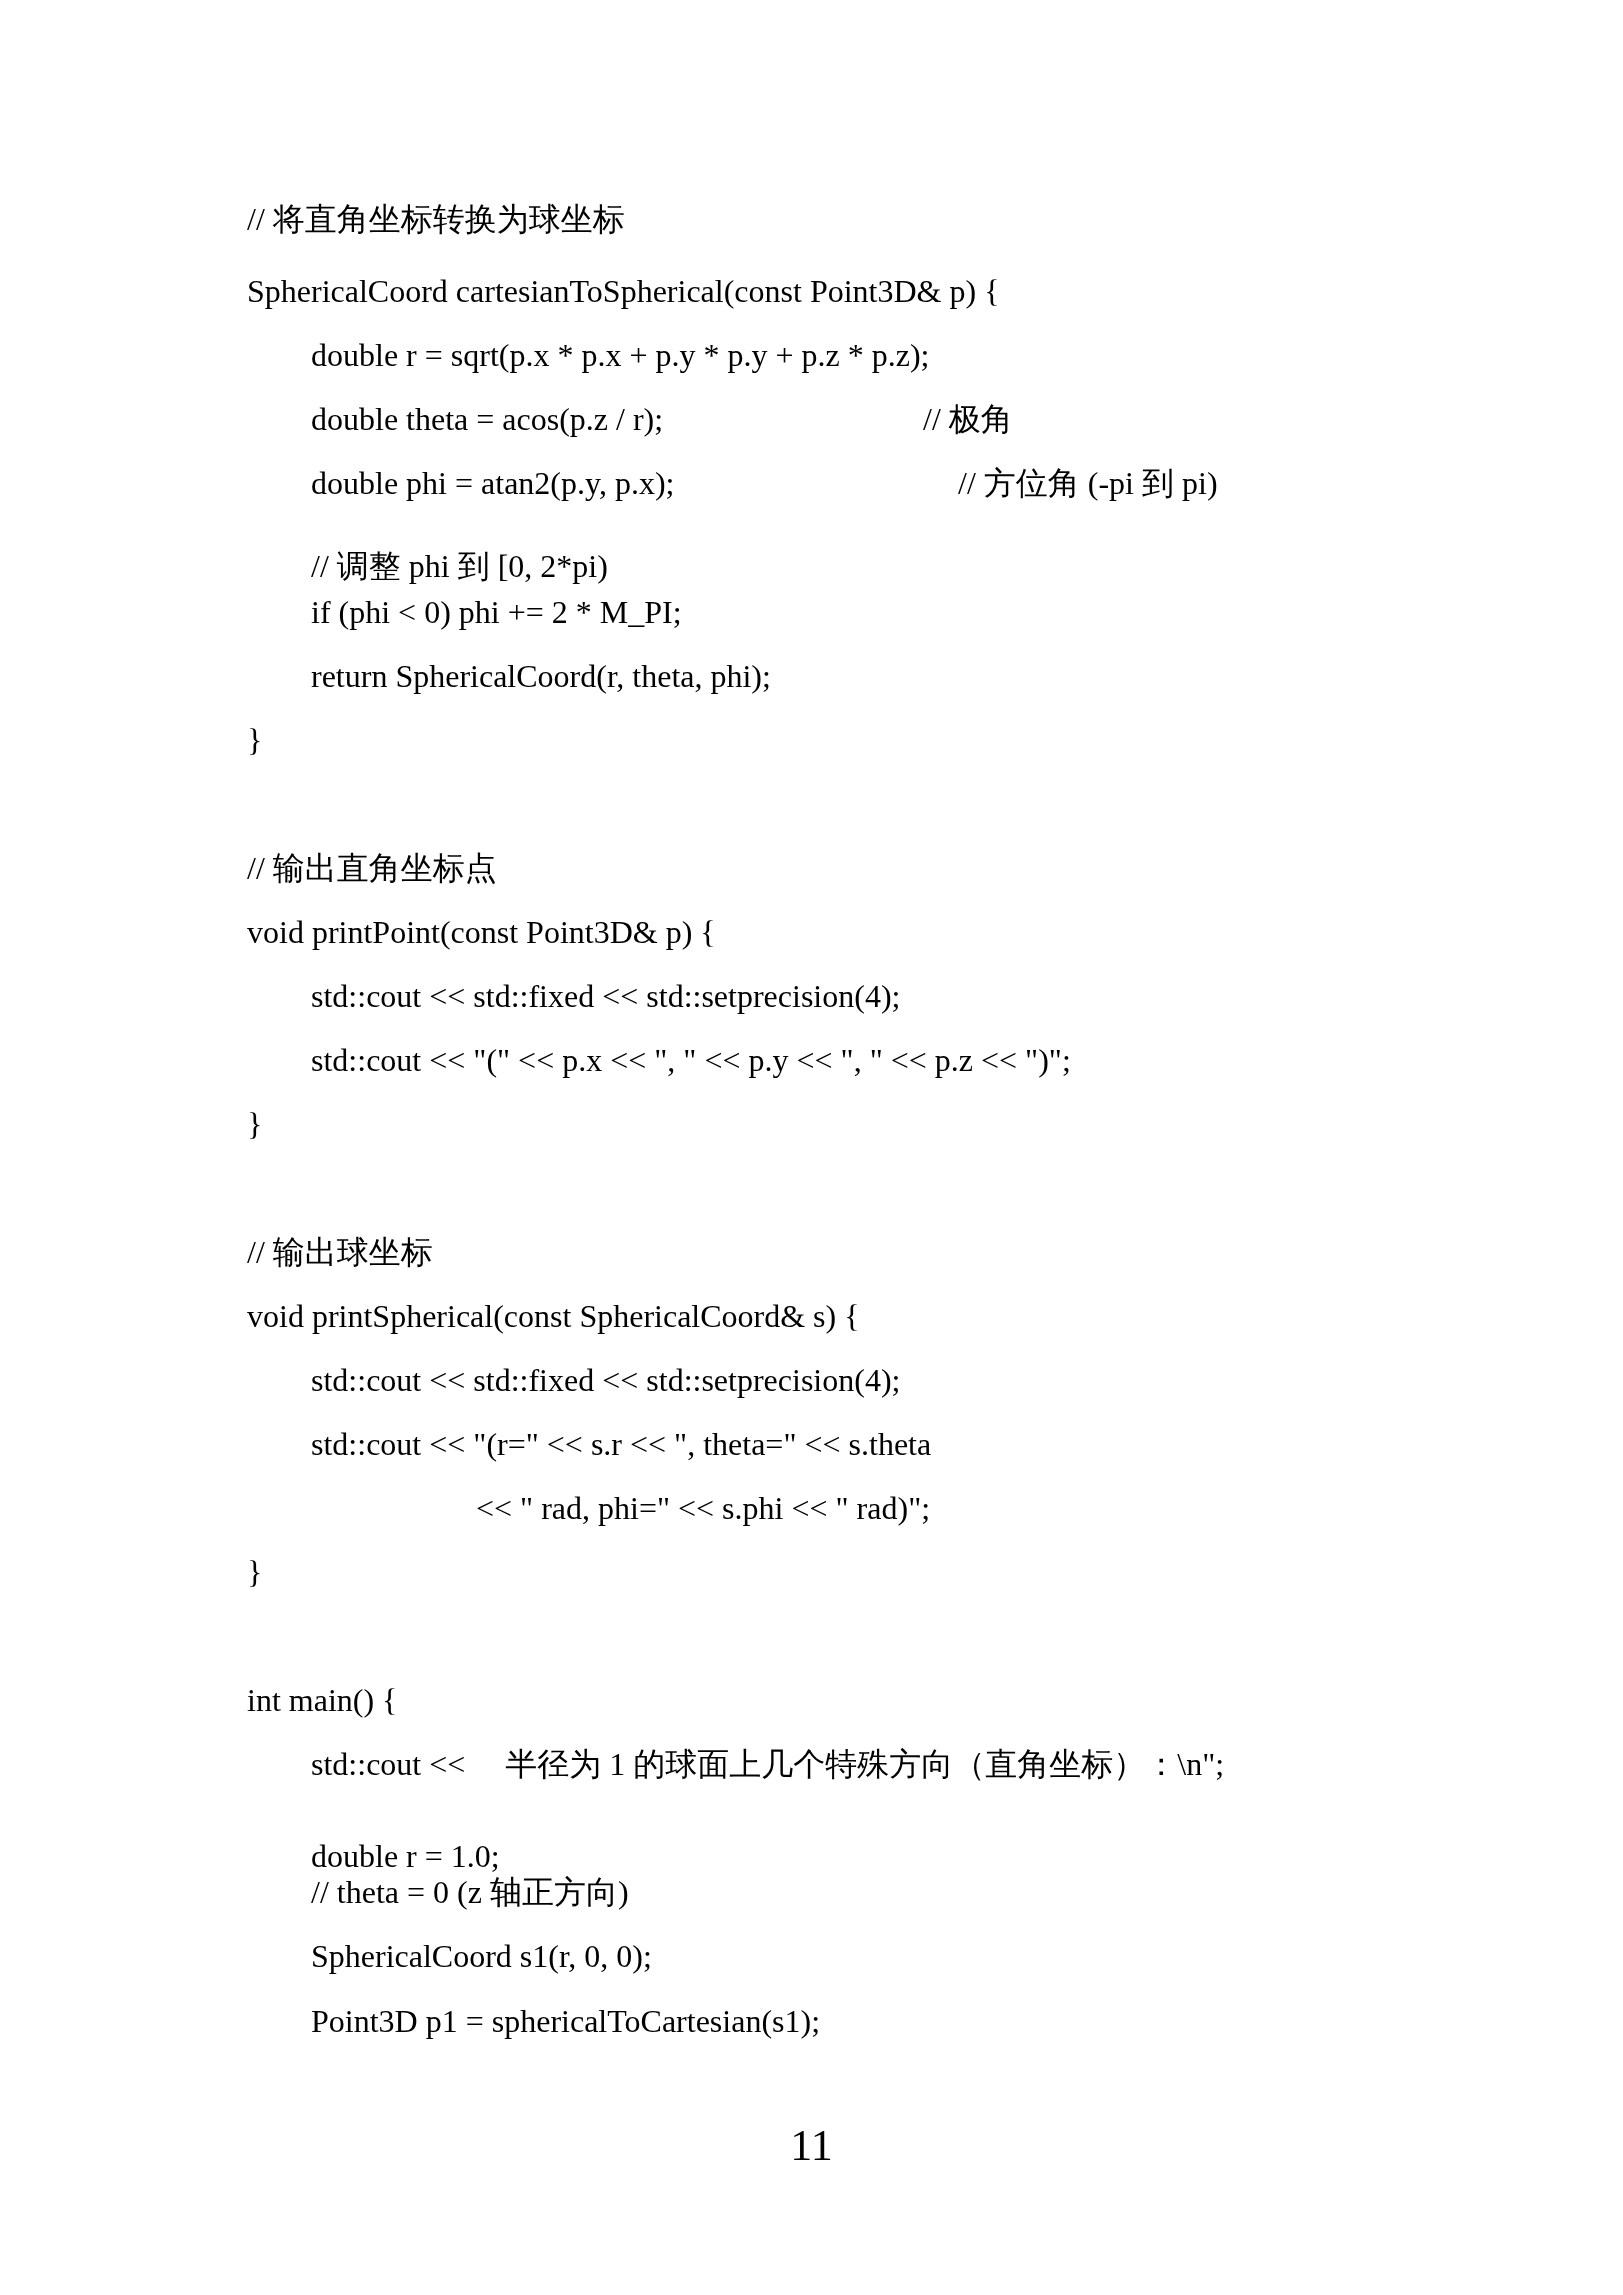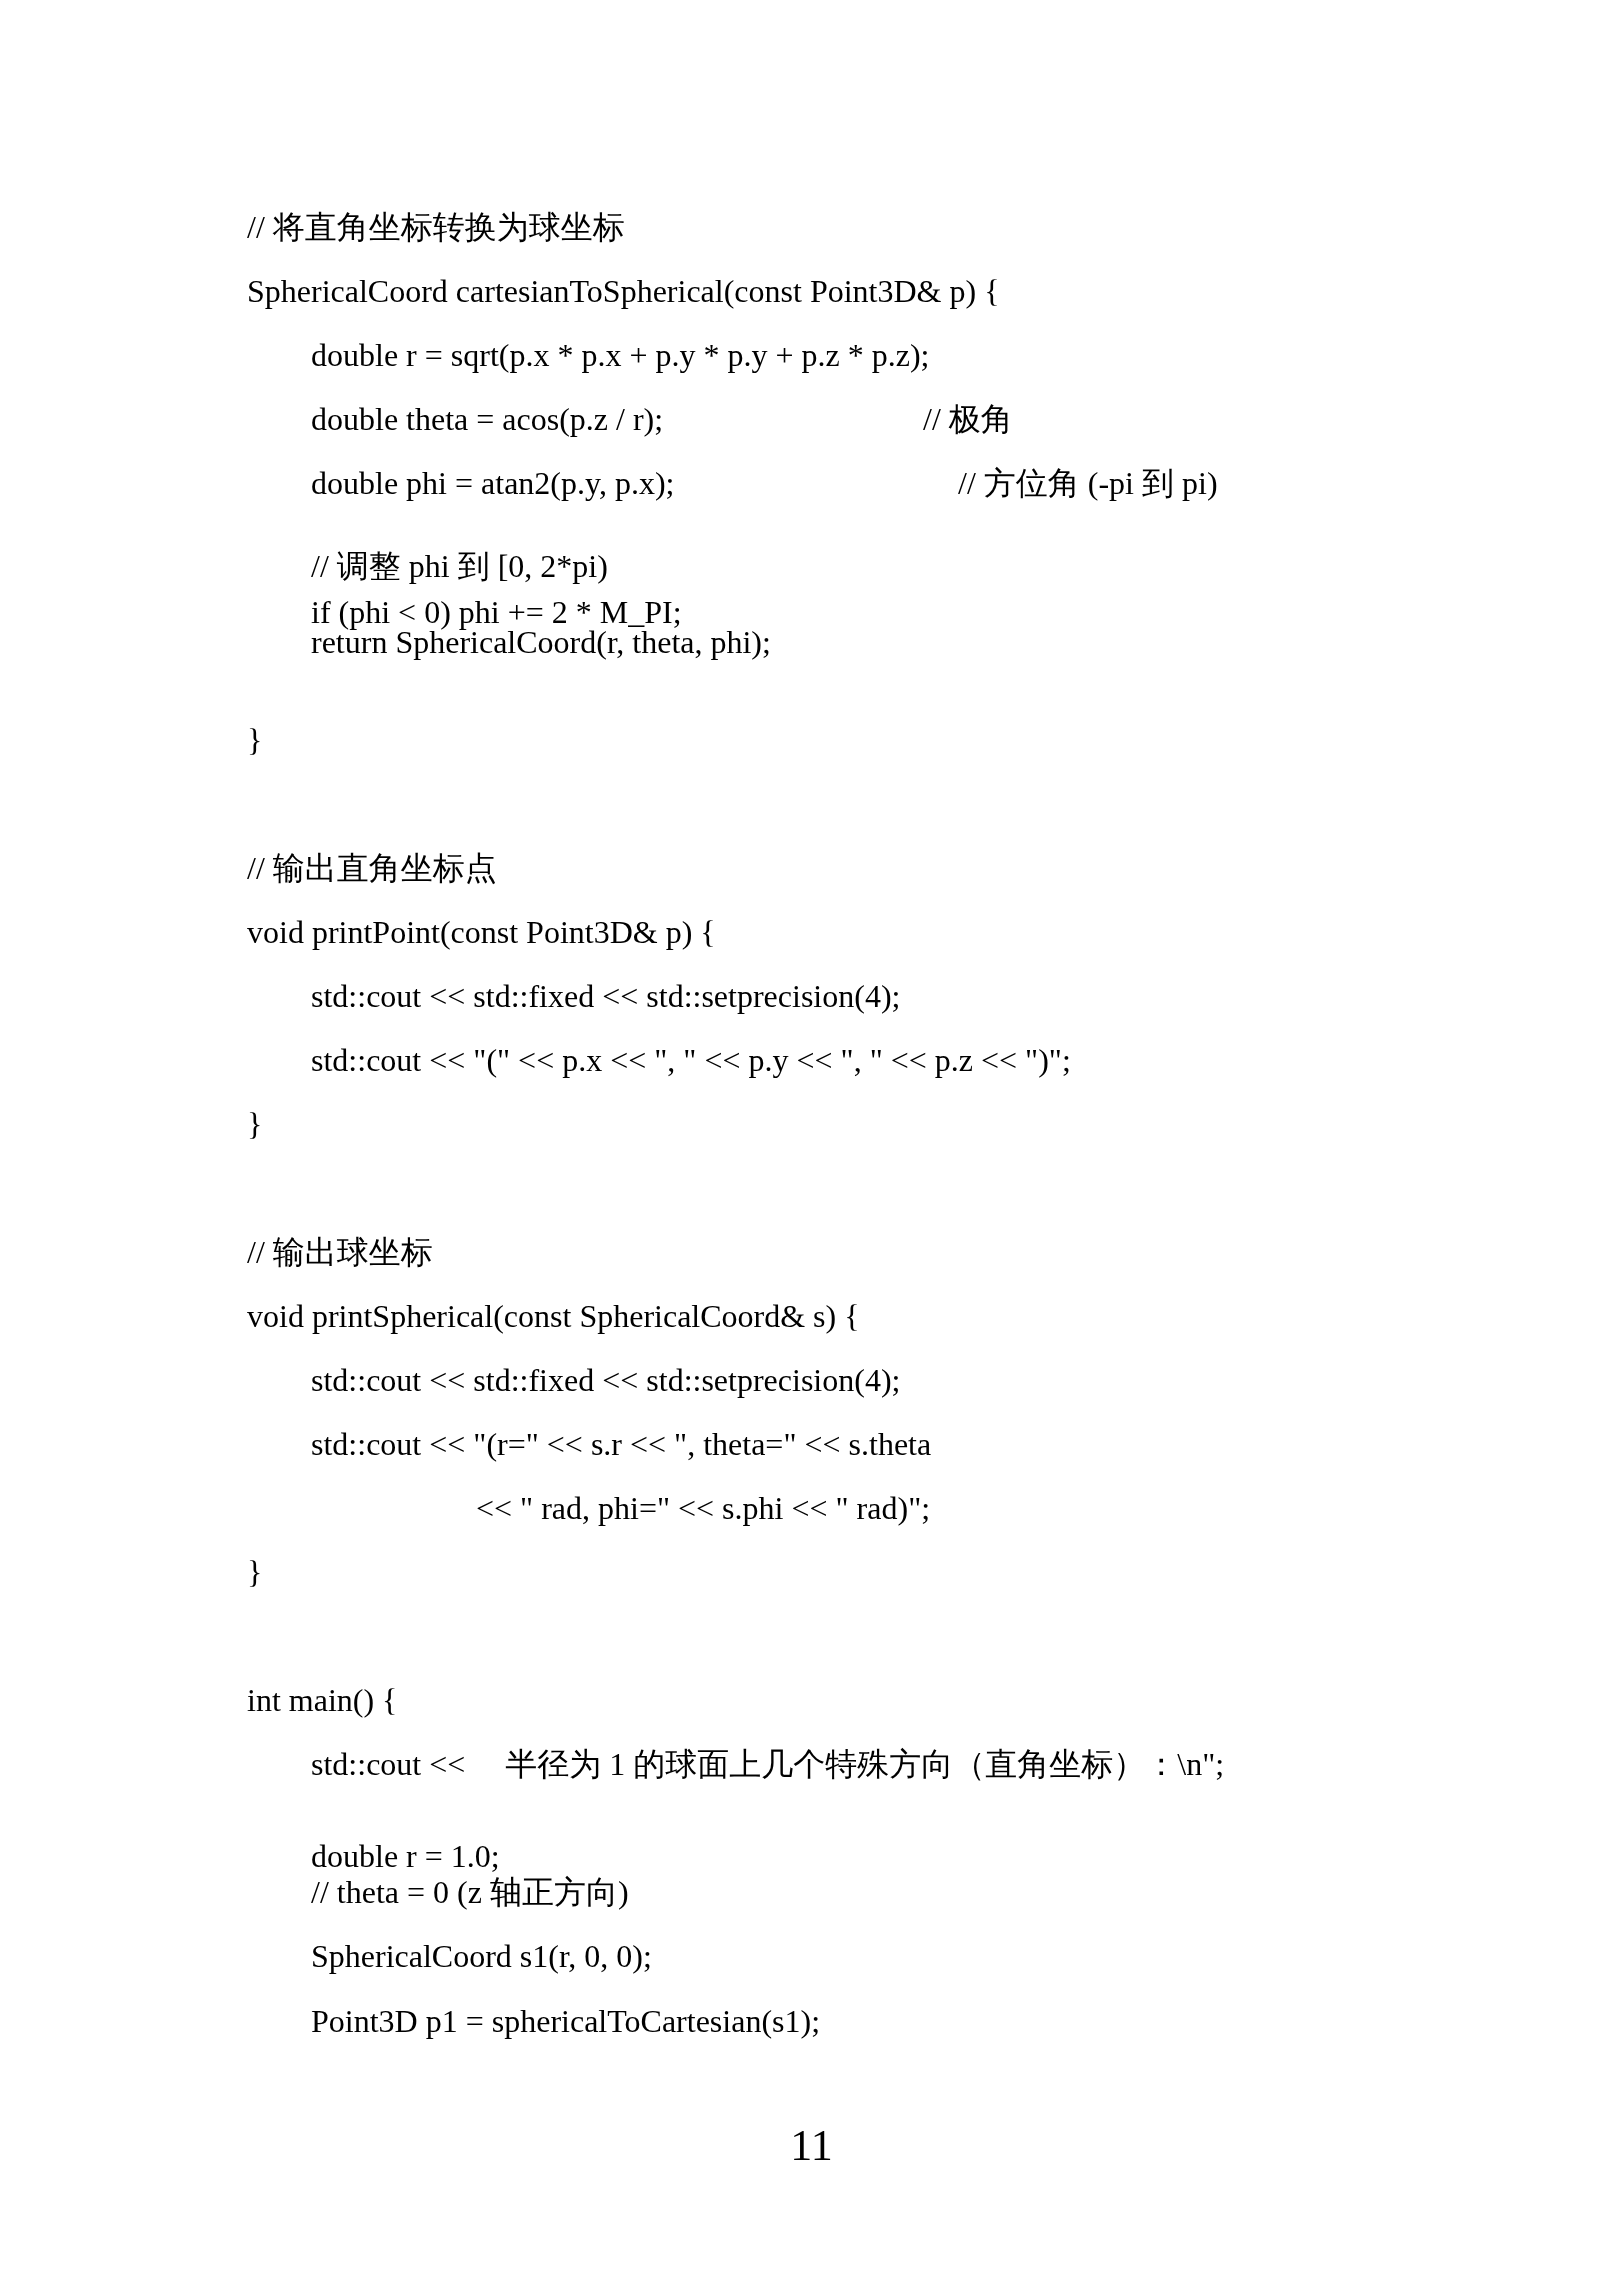--- a/index.html
+++ b/index.html
@@ -45,28 +45,28 @@
     text-align: center;
     font-size: 44px;
     line-height: 36px;
   }
 </style>
 </head>
 <body>
 
 <div class="page">
   <div class="page-number">11</div>
-<div class="code-line" style="top: 209px;"><span class="code-text" style="left: 247px;">// 将直角坐标转换为球坐标</span></div>
+<div class="code-line" style="top: 201px;"><span class="code-text" style="left: 247px;">// 将直角坐标转换为球坐标</span></div>
     <div class="code-line" style="top: 273px;"><span class="code-text" style="left: 247px;">SphericalCoord cartesianToSpherical(const Point3D&amp; p) {</span></div>
     <div class="code-line" style="top: 337px;"><span class="code-text" style="left: 311px;">double r = sqrt(p.x * p.x + p.y * p.y + p.z * p.z);</span></div>
     <div class="code-line" style="top: 401px;"><span class="code-text" style="left: 311px;">double theta = acos(p.z / r);</span><span class="code-text" style="left: 923px;">// 极角</span></div>
     <div class="code-line" style="top: 465px;"><span class="code-text" style="left: 311px;">double phi = atan2(p.y, p.x);</span><span class="code-text" style="left: 958px;">// 方位角 (-pi 到 pi)</span></div>
     <div class="code-line" style="top: 529px; margin-top: 19px;"><span class="code-text" style="left: 311px;">// 调整 phi 到 [0, 2*pi)</span></div>
     <div class="code-line" style="top: 594px;"><span class="code-text" style="left: 311px;">if (phi &lt; 0) phi += 2 * M_PI;</span></div>
-    <div class="code-line" style="top: 624px;"><span class="code-text" style="left: 311px;">return SphericalCoord(r, theta, phi);</span></div>
+    <div class="code-line" style="top: 658px;"><span class="code-text" style="left: 311px;">return SphericalCoord(r, theta, phi);</span></div>
     <div class="code-line" style="top: 722px;"><span class="code-text" style="left: 247px;">}</span></div>
     <div class="code-line" style="top: 850px;"><span class="code-text" style="left: 247px;">// 输出直角坐标点</span></div>
     <div class="code-line" style="top: 914px;"><span class="code-text" style="left: 247px;">void printPoint(const Point3D&amp; p) {</span></div>
     <div class="code-line" style="top: 978px;"><span class="code-text" style="left: 311px;">std::cout &lt;&lt; std::fixed &lt;&lt; std::setprecision(4);</span></div>
     <div class="code-line" style="top: 1042px;"><span class="code-text" style="left: 311px;">std::cout &lt;&lt; "(" &lt;&lt; p.x &lt;&lt; ", " &lt;&lt; p.y &lt;&lt; ", " &lt;&lt; p.z &lt;&lt; ")";</span></div>
     <div class="code-line" style="top: 1106px;"><span class="code-text" style="left: 247px;">}</span></div>
     <div class="code-line" style="top: 1234px;"><span class="code-text" style="left: 247px;">// 输出球坐标</span></div>
     <div class="code-line" style="top: 1298px;"><span class="code-text" style="left: 247px;">void printSpherical(const SphericalCoord&amp; s) {</span></div>
     <div class="code-line" style="top: 1362px;"><span class="code-text" style="left: 311px;">std::cout &lt;&lt; std::fixed &lt;&lt; std::setprecision(4);</span></div>
     <div class="code-line" style="top: 1426px;"><span class="code-text" style="left: 311px;">std::cout &lt;&lt; "(r=" &lt;&lt; s.r &lt;&lt; ", theta=" &lt;&lt; s.theta</span></div>

